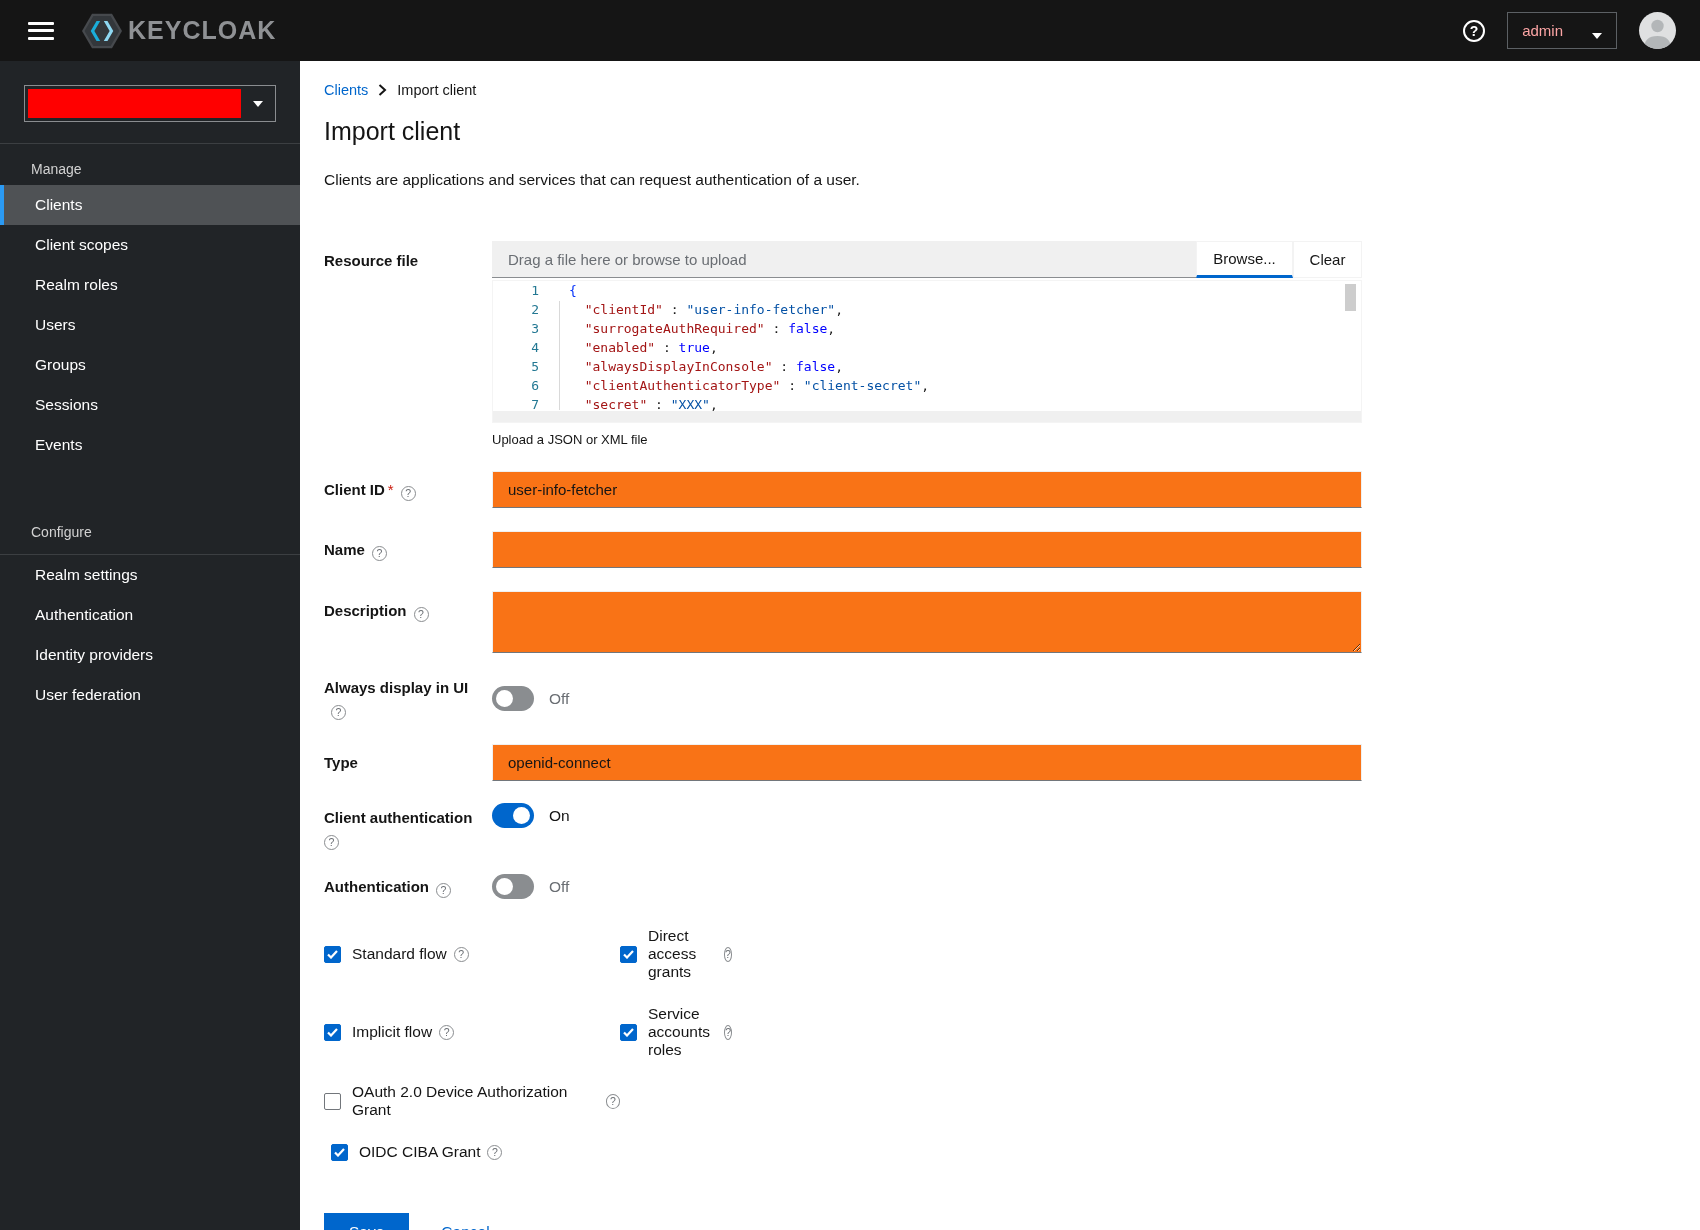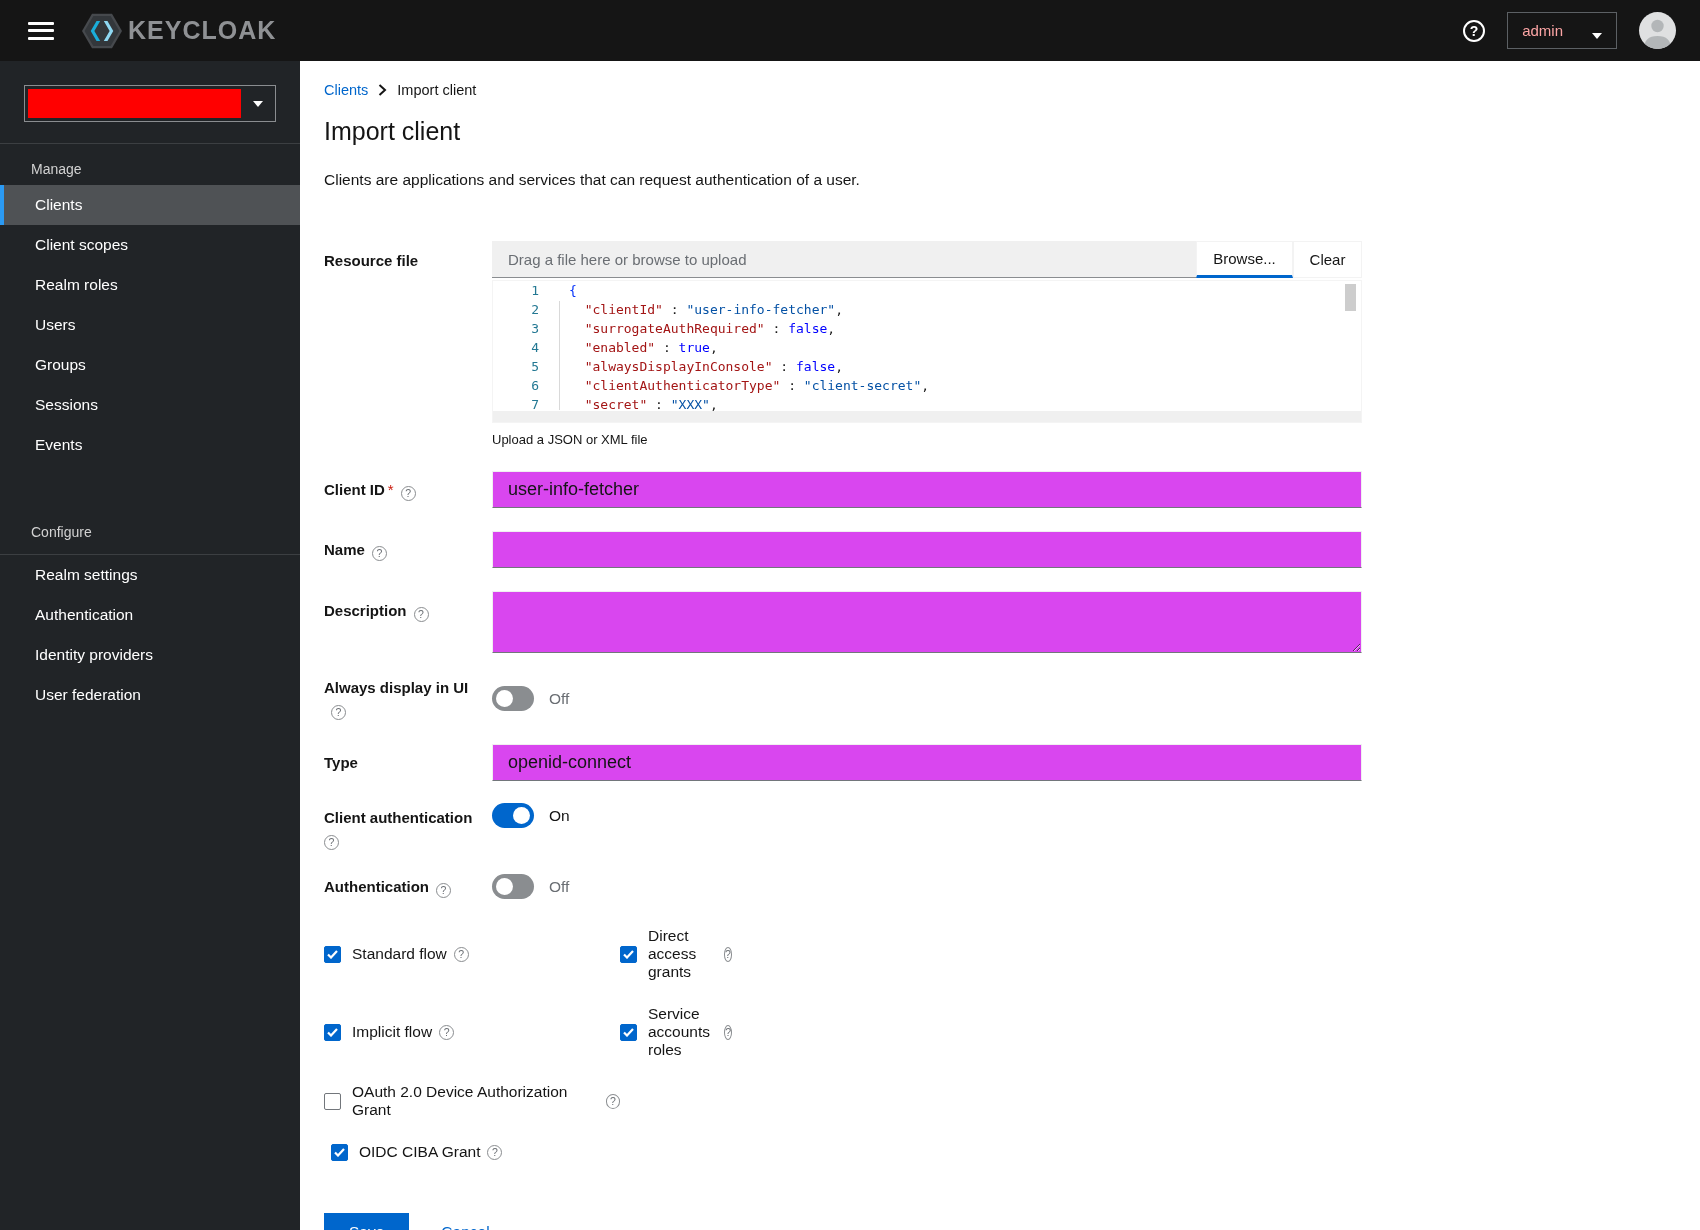--- a/index.html
+++ b/index.html
@@ -42,21 +42,21 @@
 
   .form { margin-top:52px; width:1038px; }
   .frow { display:grid; grid-template-columns:168px 870px; margin-bottom:24px; }
   .frow.center { align-items:center; }
   .flabel { font-size:15px; font-weight:700; color:#151515; line-height:21px; padding-right:12px; }
   .flabel.pad-top { padding-top:9px; }
   .req { color:#c9190b; font-weight:400; margin-left:3px; }
   .help-ic { display:inline-flex; width:15px; height:15px; border:1px solid #8a8d90; border-radius:50%; color:#6a6e73; font-size:10.5px; font-weight:400; align-items:center; justify-content:center; margin-left:7px; vertical-align:-2px; cursor:pointer; }
   .help-ic::after { content:"?"; }
 
-  .text-input { width:100%; height:37px; border:1px solid #f0f0f0; border-bottom:1px solid #72767b; font-size:18px; font-family:"Liberation Sans",sans-serif; color:#151515; padding:0 15px; background:#d946ef; }
+  .text-input { width:100%; height:37px; border:1px solid #f0f0f0; border-bottom:1px solid #72767b; font-size:15px; font-family:"Liberation Sans",sans-serif; color:#151515; padding:0 15px; background:#f97316; }
   textarea.text-input { height:62px; padding-top:8px; resize:both; }
 
   
   .upload-bar { display:flex; }
   .upload-file { flex:1; height:37px; background:#f0f0f0; border:none; border-bottom:1px solid #8a8d90; color:#737373; font-size:15px; padding:0 16px; font-family:"Liberation Sans",sans-serif; }
   .upload-file::placeholder { color:#6a6e73; opacity:1; }
   .btn-browse { width:97px; height:37px; background:#fff; border:1px solid #f3f3f3; border-bottom:3px solid #0066cc; font-size:15px; color:#151515; font-family:"Liberation Sans",sans-serif; cursor:pointer; }
   .btn-clear { width:69px; height:37px; background:#fff; border:1px solid #f3f3f3; font-size:15px; color:#151515; font-family:"Liberation Sans",sans-serif; cursor:pointer; }
 
   

